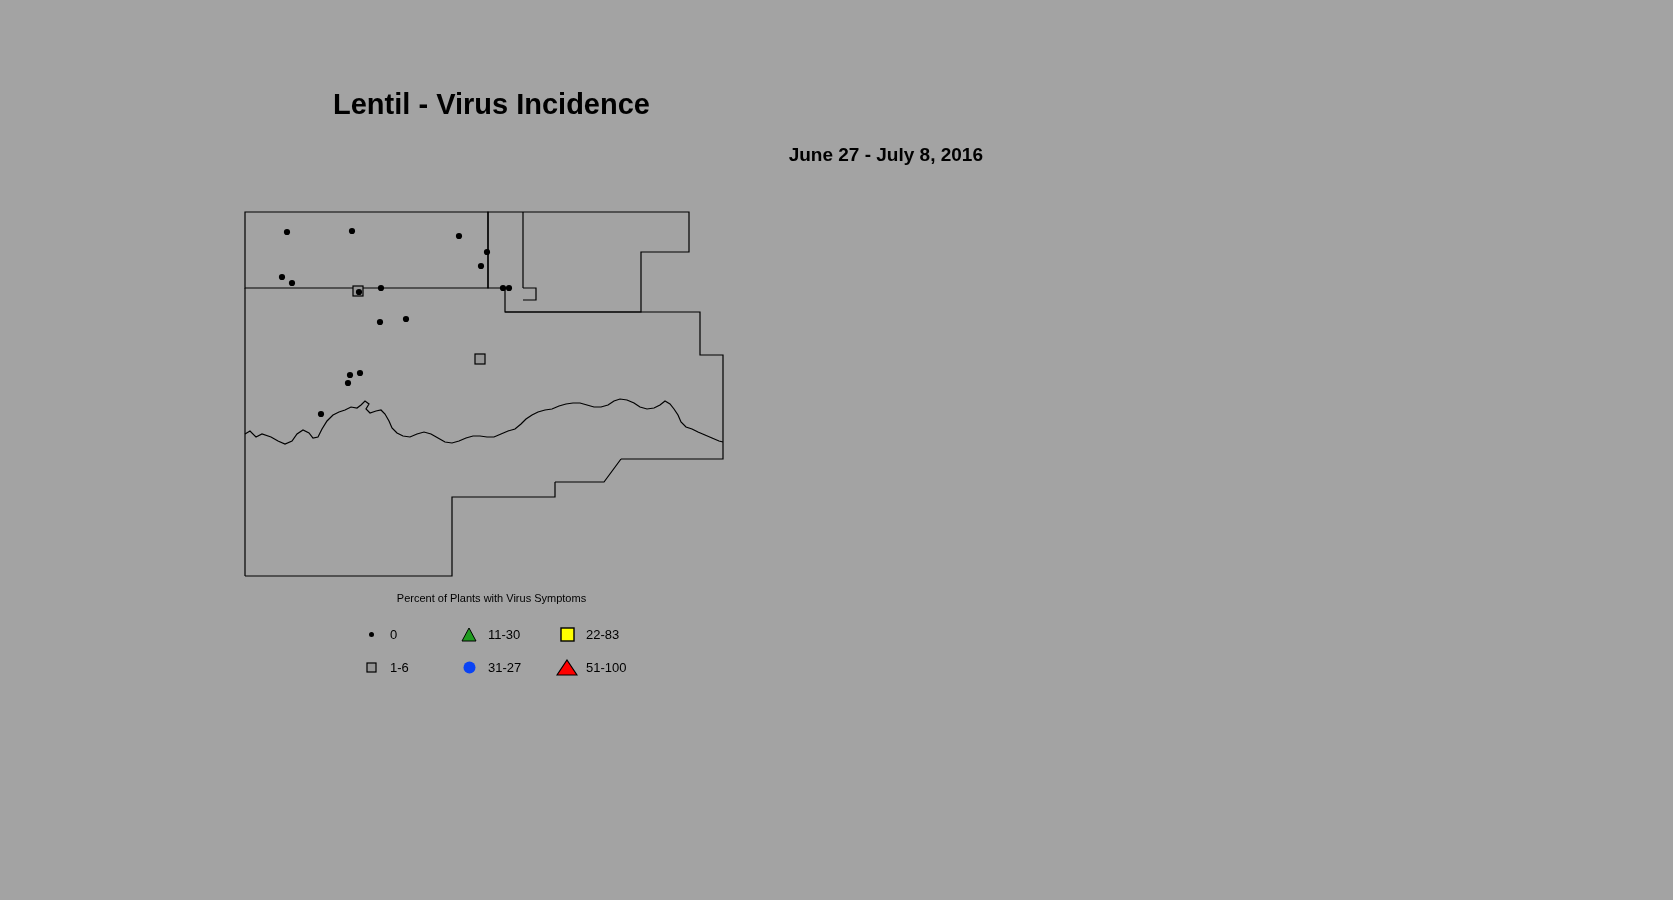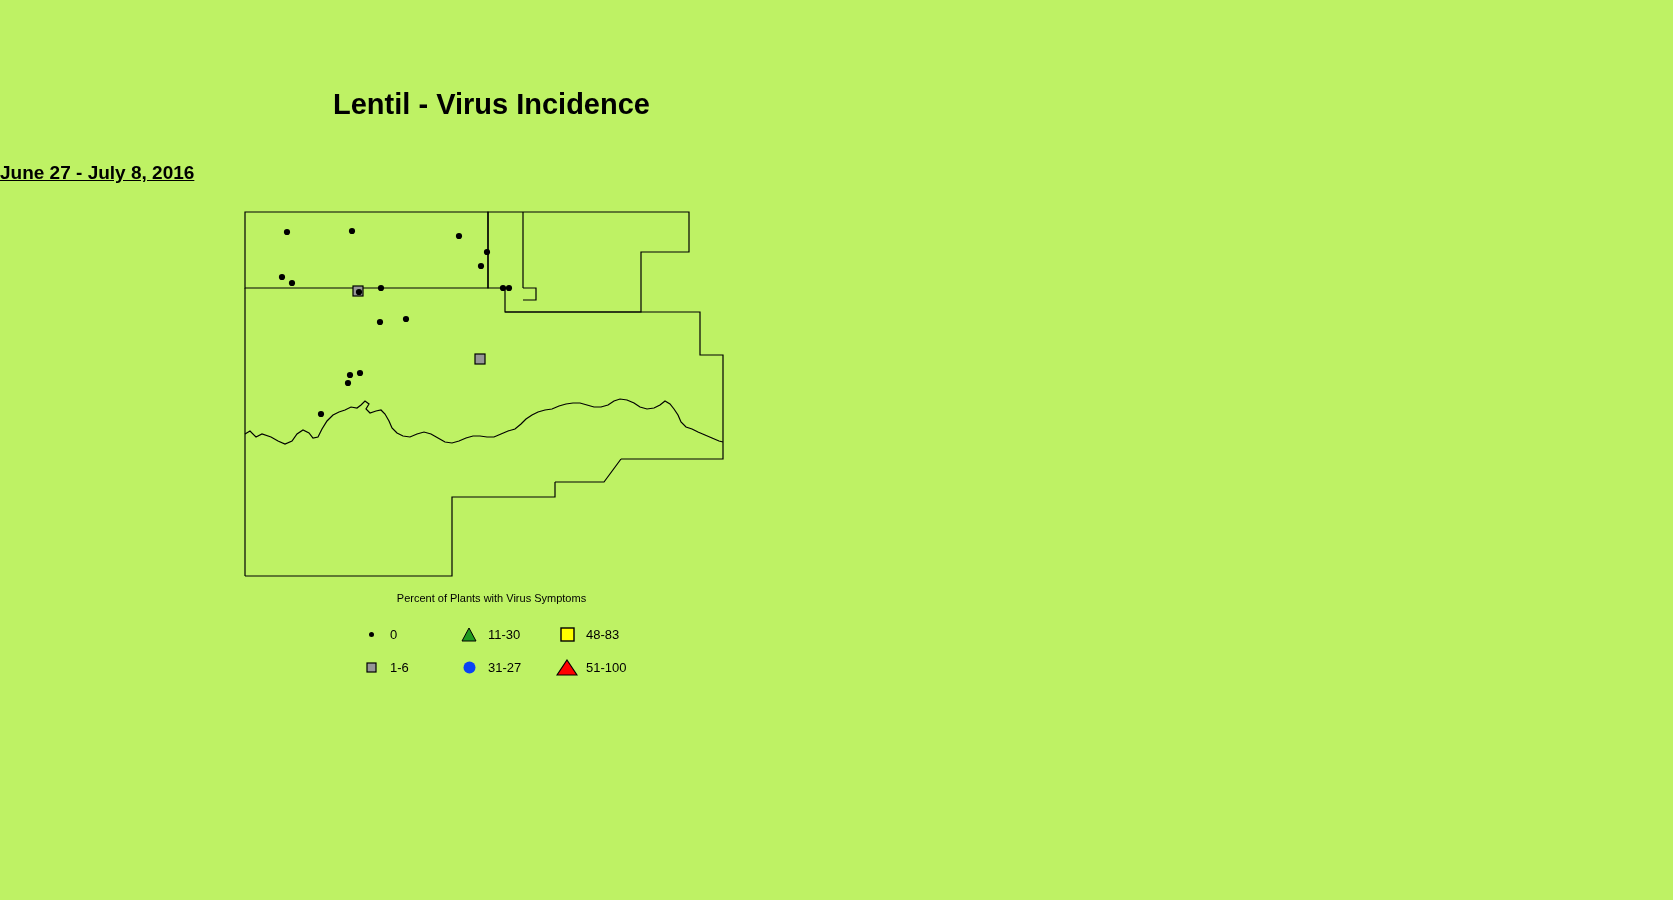--- a/index.html
+++ b/index.html
@@ -12,45 +12,44 @@
     height: 900px;
     position: relative;
     font-family: "Liberation Sans", sans-serif;
     overflow: hidden;
   }
   #page {
     position: absolute;
     left: 0; top: 0;
     width: 1673px;
     height: 900px;
-    background: #bef264;
+    background: #a3a3a3;
   }
   .title {
     position: absolute;
     left: 0;
     top: 88px;
     width: 983px;
     text-align: center;
     font-size: 29px;
     font-weight: bold;
     color: #000000;
     letter-spacing: 0px;
     white-space: nowrap;
   }
   .subtitle {
     position: absolute;
     left: 0;
-    top: 162px;
+    top: 144px;
     width: 983px;
-    text-align: left;
+    text-align: right;
     font-size: 19px;
     font-weight: bold;
     color: #000000;
     white-space: nowrap;
-    text-decoration: underline;
   }
   #map-svg {
     position: absolute;
     left: 0;
     top: 0;
   }
   .legend-title {
     position: absolute;
     left: 0;
     top: 592px;
@@ -171,21 +170,21 @@
             </svg>
         </span>
         <span class="legend-label">11-30</span>
       </div>
       <div class="legend-item">
         <span class="legend-sym">
           <svg width="15" height="15" viewBox="0 0 15 15">
               <rect x="1" y="1" width="13" height="13" fill="#ffff00" stroke="#000000" stroke-width="1.4"></rect>
             </svg>
         </span>
-        <span class="legend-label">48-83</span>
+        <span class="legend-label">22-83</span>
       </div>
     </div>
     <div class="legend-row">
       <div class="legend-item">
         <span class="legend-sym">
           <svg width="11" height="11" viewBox="0 0 11 11">
               <rect x="1" y="1" width="9" height="9" fill="#969696" stroke="#000000" stroke-width="1.2"></rect>
             </svg>
         </span>
         <span class="legend-label">1-6</span>

